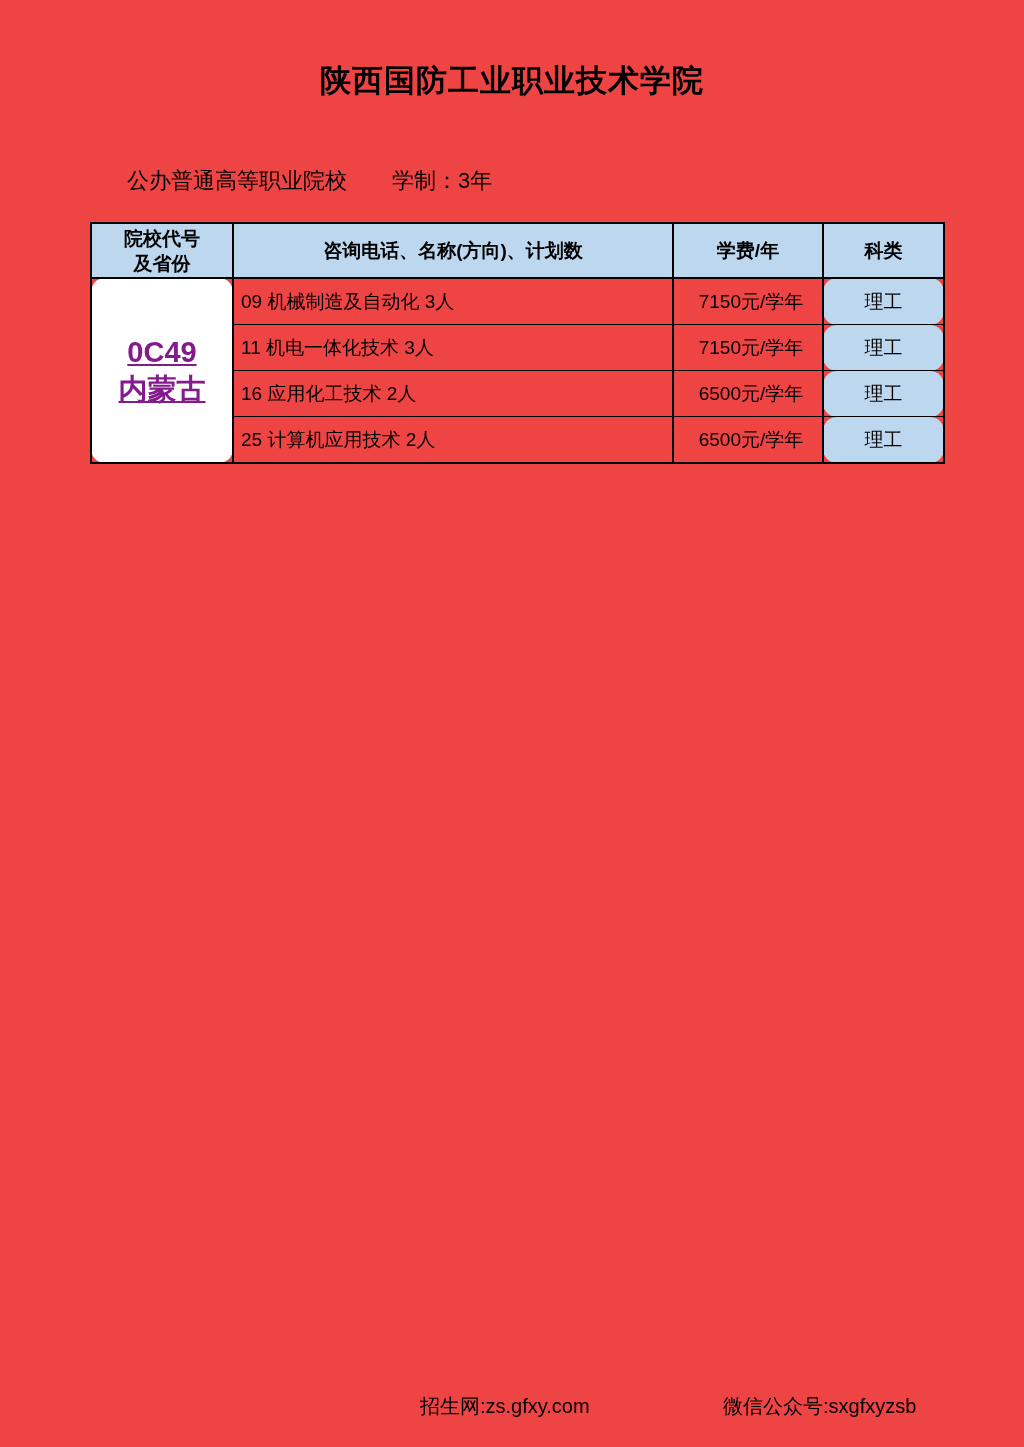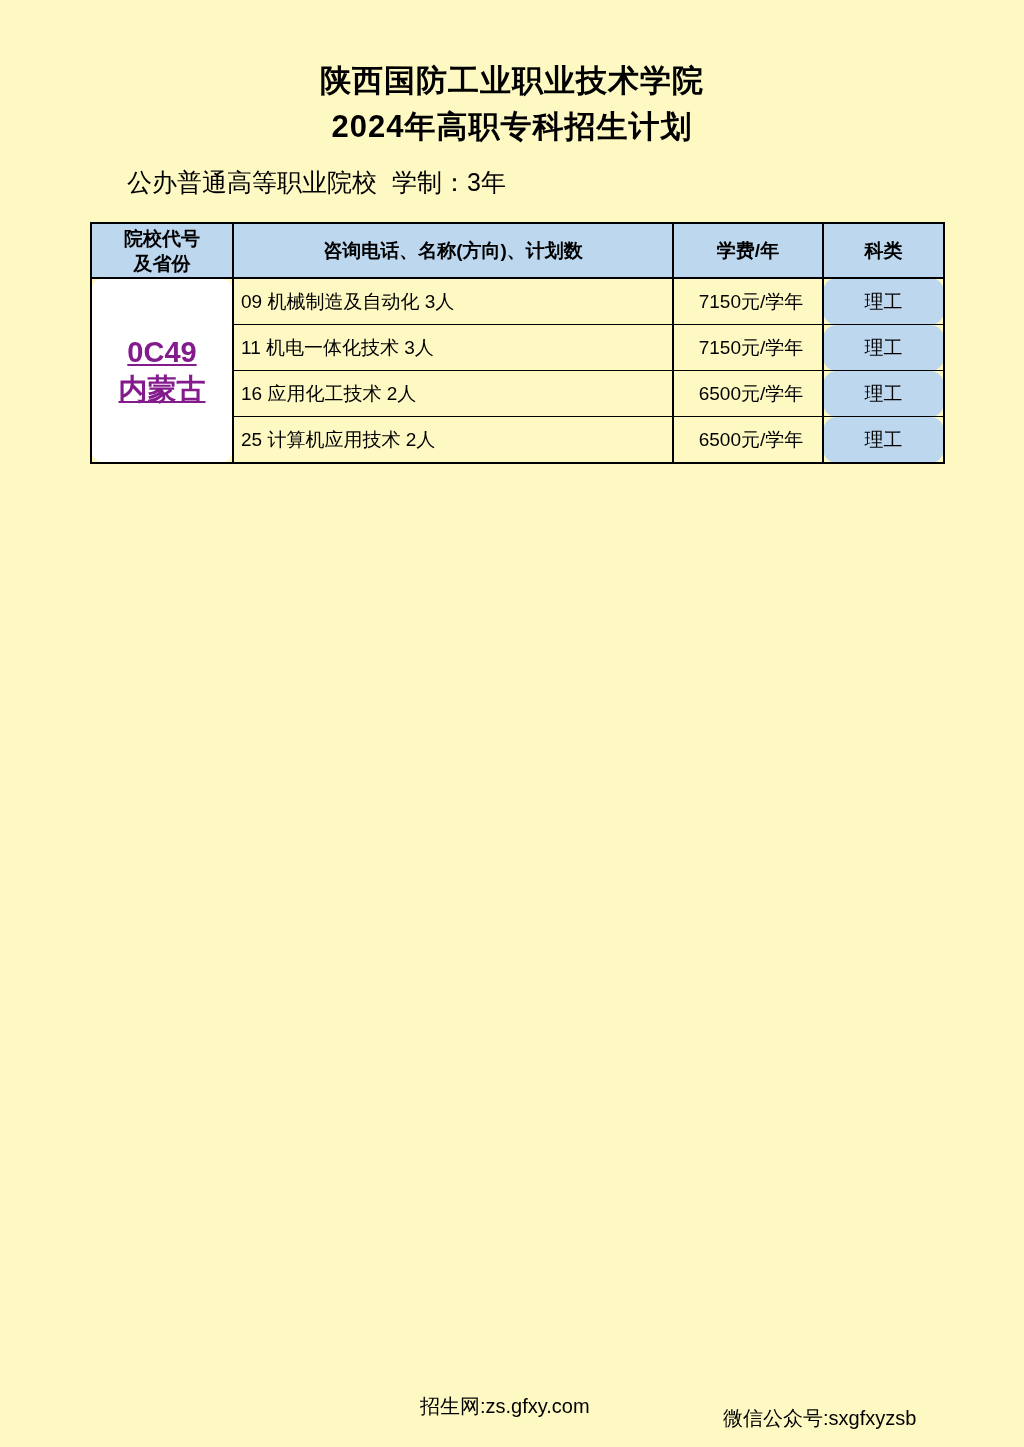--- a/index.html
+++ b/index.html
@@ -1,41 +1,41 @@
 <!DOCTYPE html>
 <html style="--header-bg: #BDD7EE; --category-bg: #BDD7EE; --link-purple: #841B8D;"><head>
 <meta charset="utf-8">
 <style>
   html, body { margin: 0; padding: 0; background: #ffffff; }
   .page {
     position: relative;
     width: 1024px;
     height: 1447px;
-    background: #fef9c3;
+    background: #ef4444;
     font-family: "Liberation Sans", sans-serif;
     color: #000000;
     overflow: hidden;
   }
   .doc-title {
     position: absolute;
     left: 0;
     width: 1024px;
     text-align: center;
     font-size: 31px;
     font-weight: bold;
     letter-spacing: 1px;
     white-space: nowrap;
   }
   .title-line1 { top: 60px; }
   .title-line2 { top: 106px; }
 
   .info-line { position: absolute; top: 166px; left: 0; width: 1024px; height: 28px; }
   .info-line span {
     position: absolute;
-    font-size: 25px;
+    font-size: 22px;
     white-space: nowrap;
   }
   .info-school  { left: 127px; }
   .info-duration{ left: 392px; }
   .info-address { left: 523px; }
 
   table.enroll {
     position: absolute;
     left: 90px;
     top: 205px;
@@ -87,29 +87,28 @@
     cursor: pointer;
   }
   .footer-line { position: absolute; top: 1393px; left: 0; width: 1024px; height: 30px; }
   .footer-line span {
     position: absolute;
     font-size: 20px;
     white-space: nowrap;
   }
   .footer-phone   { left: 95px;  }
   .footer-website { left: 420px; }
-  .footer-wechat  { left: 723px; margin-top: 12px; }
+  .footer-wechat  { left: 723px; }
 </style>
 </head>
 <body>
 
 <div class="page">
 
   <div class="doc-title title-line1">陕西国防工业职业技术学院</div>
-  <div class="doc-title title-line2">2024年高职专科招生计划</div>
 
   <div class="info-line">
     <span class="info-school">公办普通高等职业院校</span>
     <span class="info-duration">学制：3年</span>
   </div>
 
   <table class="enroll">
     <colgroup>
       <col style="width:142px">
       <col style="width:440px">

